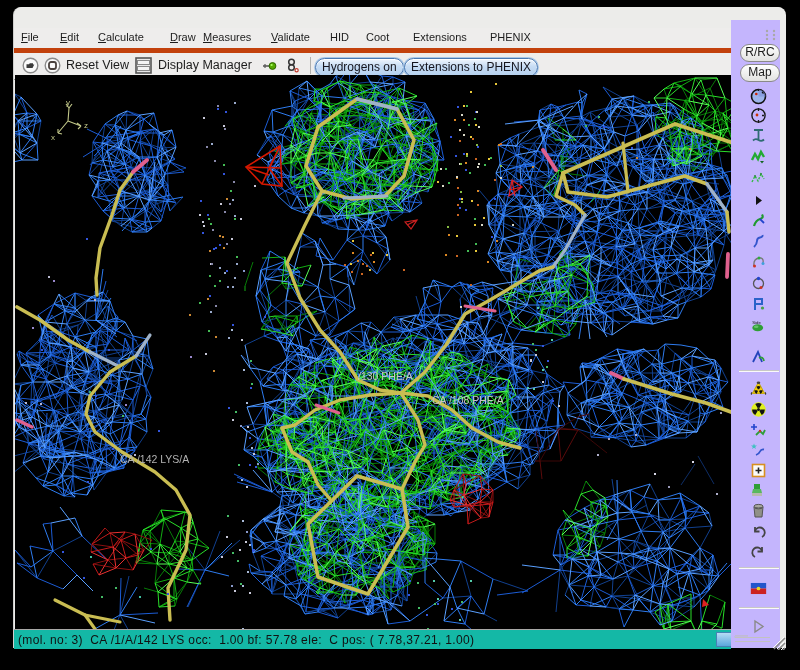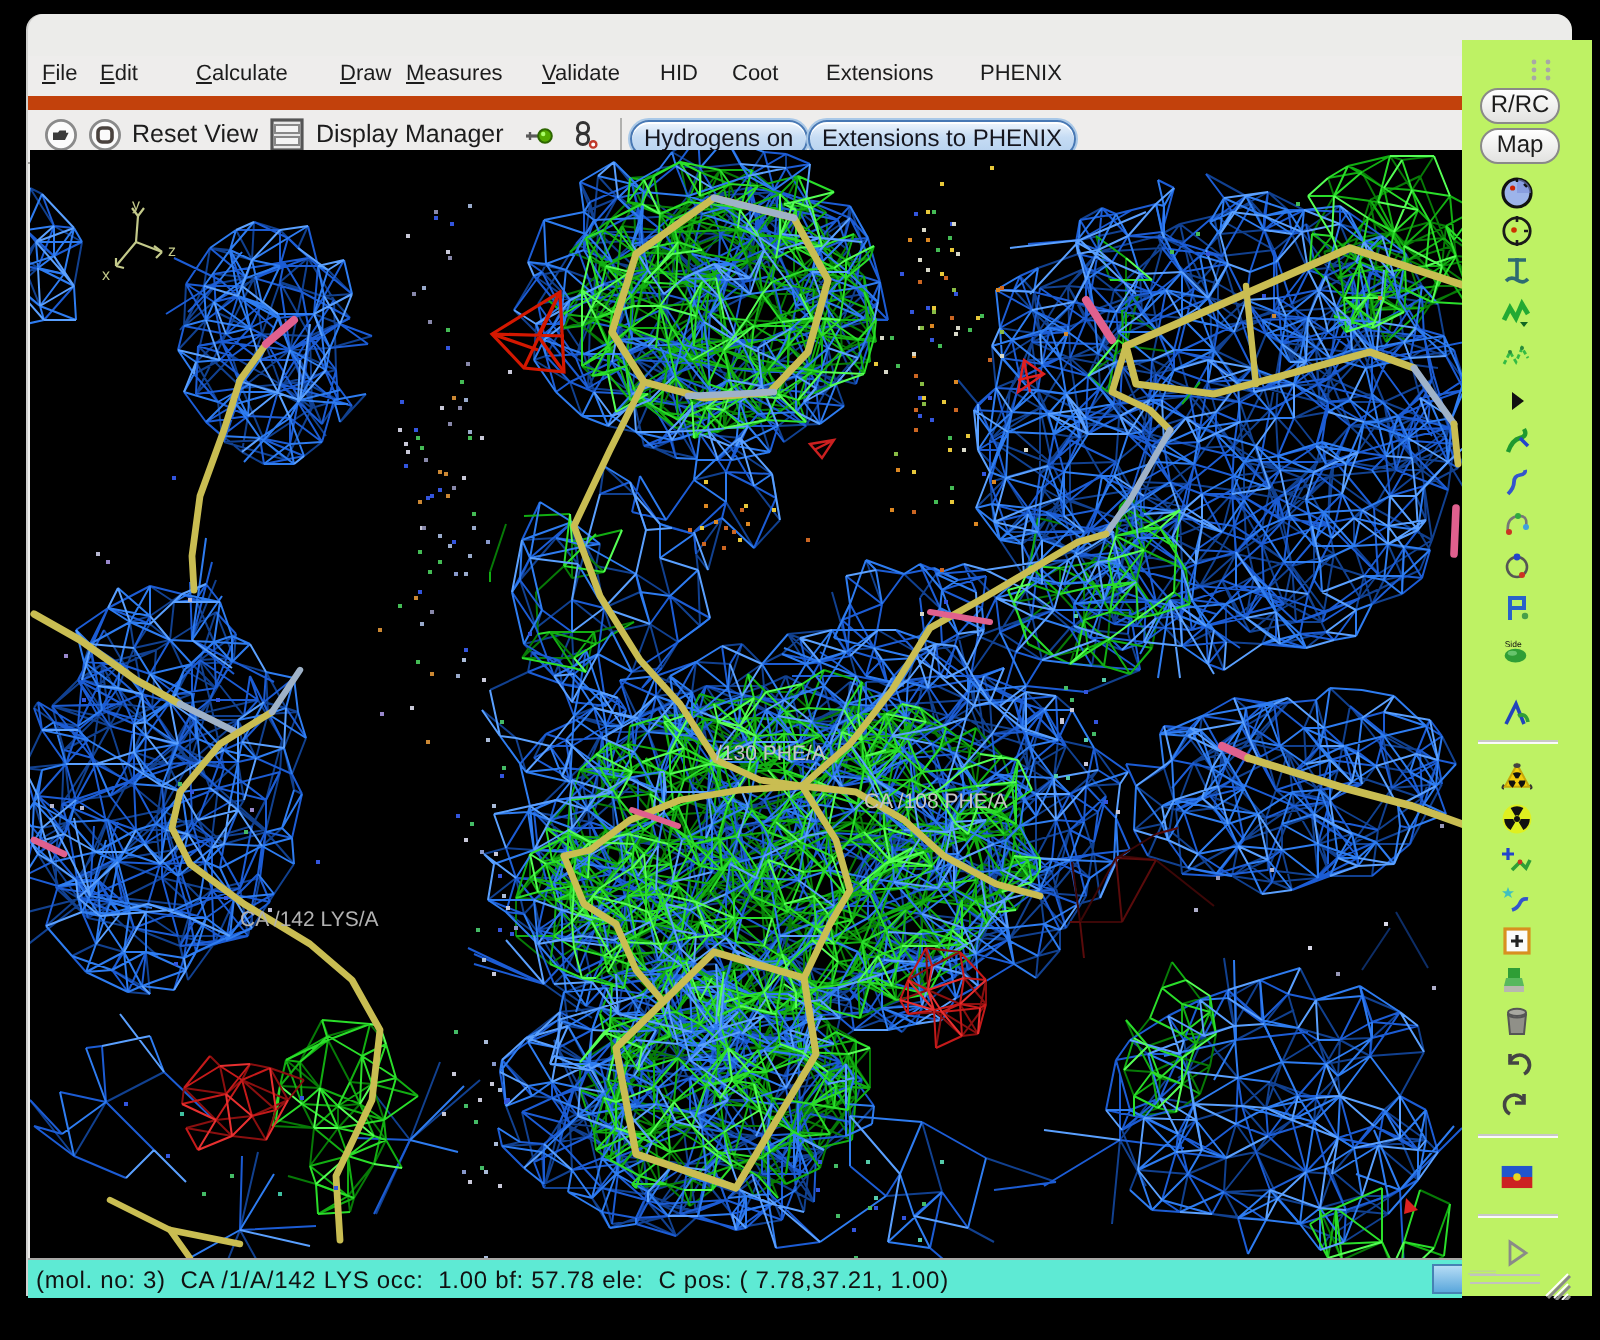--- a/index.html
+++ b/index.html
@@ -20,48 +20,48 @@
   font-size:13px;font-weight:bold;color:#303030;letter-spacing:0px;}
 .xicon{display:inline-block;width:13px;height:13px;background:linear-gradient(#fefefe,#d8d8d8);
   border:1px solid #6f6f6f;font-size:11px;line-height:12px;font-weight:bold;color:#222;
   vertical-align:-2px;margin-right:6px;text-align:center;}
 
 .menubar{position:absolute;left:0;top:21px;width:719px;height:20px;background:#eeedec;
   font-size:11px;color:#1c1c1c;}
 .menubar span{position:absolute;top:3px;}
 
 .toolbar{position:absolute;left:0;top:41px;width:719px;height:26px;background:#eeedec;
-  border-top:7px solid #c2410c;border-bottom:1px solid #9b9b99;}
+  border-top:5px solid #c2410c;border-bottom:1px solid #9b9b99;}
 .tbtext{position:absolute;top:5px;font-size:12.5px;color:#1c1c1c;}
 .pillbtn{position:absolute;top:5px;height:17px;border:1.5px solid #4878b4;border-radius:10px;
   background:linear-gradient(#f0f6fd,#c6dcf4 45%,#b4d0ee);font-size:12px;color:#16161e;
   line-height:17px;padding:0 6px;box-shadow:0 0 0 1px #a8c8e8, inset 0 1px 0 #fff;}
 
 .canvas{position:absolute;left:1px;top:68px;width:716px;height:554px;background:#000;}
 
-.statusbar{position:absolute;left:0;top:622px;width:717px;height:19px;background:#5eead4;
+.statusbar{position:absolute;left:0;top:622px;width:717px;height:19px;background:#14b8a6;
   border-top:1px solid #a8a8a6;font-size:12px;color:#111;letter-spacing:0.35px;}
 .statusbar .txt{position:absolute;left:4px;top:3px;}
 .bluesq{position:absolute;left:702px;top:2px;width:14px;height:13px;
   background:linear-gradient(#b5dcf5,#5aa7dc);border:1px solid #4682b4;}
 
-.rpanel{position:absolute;left:717px;top:13px;width:65px;height:628px;background:#bef264;}
+.rpanel{position:absolute;left:717px;top:13px;width:49px;height:628px;background:#c4b5fd;}
 .rbtn{position:absolute;left:9px;width:38px;height:16px;border:1px solid #8a8a88;border-radius:9px;
   background:linear-gradient(#ffffff,#e2e2e0);font-size:12px;color:#1c1c1c;text-align:center;
   line-height:15px;}
 .ric{position:absolute;left:19px;width:17px;height:17px;}
 .rsep{position:absolute;left:8px;width:40px;height:1px;background:#c8c8c6;border-bottom:1px solid #fafafa;}
 .grip{position:absolute;}
 </style>
 </head>
 <body>
 <div class="window">
   <div class="menubar">
     <span style="left:7px"><u>F</u>ile</span>
-    <span style="left:36px"><u>E</u>dit</span>
+    <span style="left:46px"><u>E</u>dit</span>
     <span style="left:84px"><u>C</u>alculate</span>
     <span style="left:156px"><u>D</u>raw</span>
     <span style="left:189px"><u>M</u>easures</span>
     <span style="left:257px"><u>V</u>alidate</span>
     <span style="left:316px">HID</span>
     <span style="left:352px">Coot</span>
     <span style="left:399px">Extensions</span>
     <span style="left:476px">PHENIX</span>
   </div>
   <div class="toolbar">

